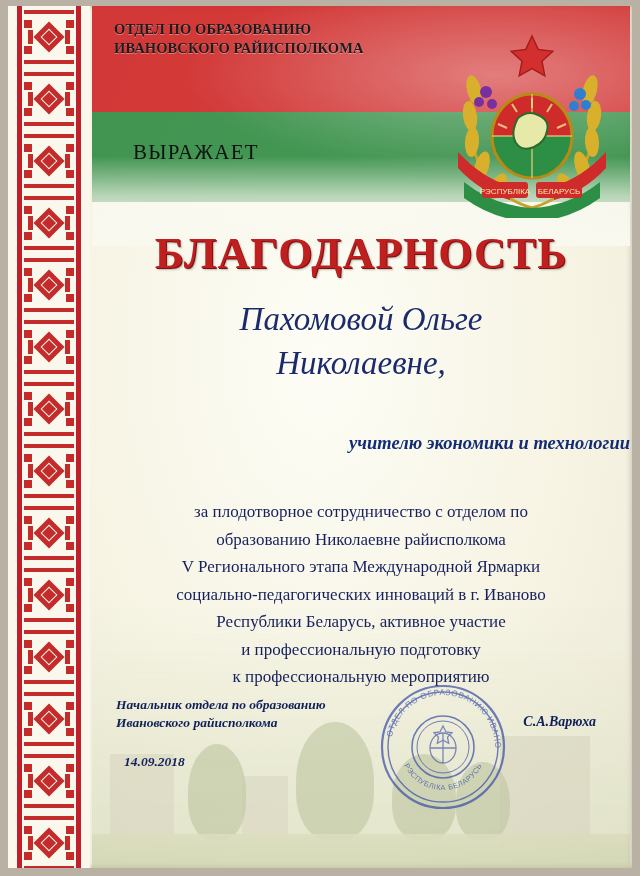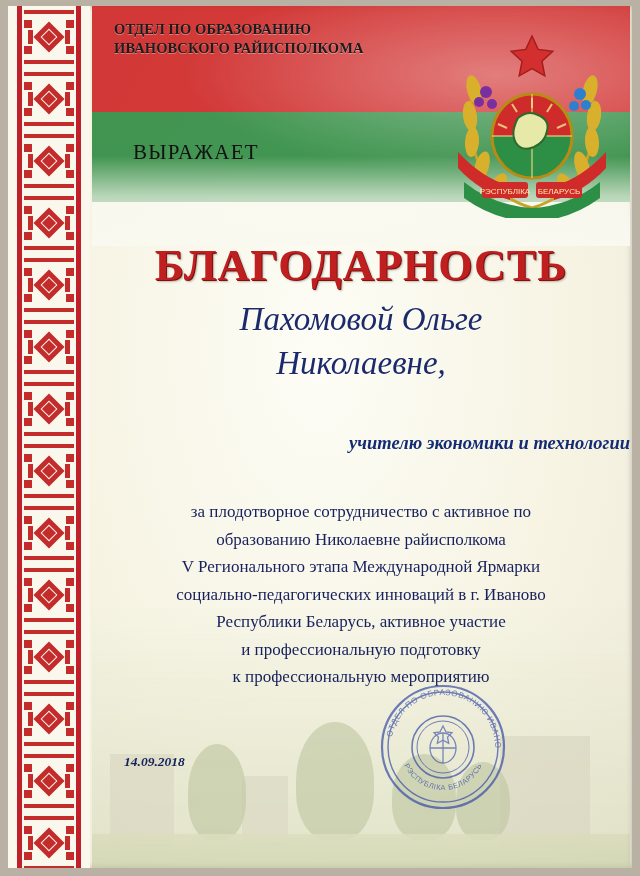--- a/index.html
+++ b/index.html
@@ -130,21 +130,20 @@
   .headline {
     position: absolute;
     left: 0; right: 0; top: 222px;
     text-align: center;
     font-size: 44px;
     font-weight: bold;
     letter-spacing: 1px;
     color: #c01f1f;
     text-shadow: 1px 1px 0 #7e1010, 2px 2px 2px rgba(0,0,0,.25);
     font-family: "Liberation Serif", serif;
-    margin-top: 12px;
   }
   .recipient {
     position: absolute;
     left: 0; right: 0; top: 292px;
     text-align: center;
     font-size: 33px;
     font-style: italic;
     color: #1b2a6b;
     line-height: 1.32;
     font-family: "Liberation Serif", serif;
@@ -506,21 +505,21 @@
     <div class="recipient">
       <div>Пахомовой Ольге</div>
       <div>Николаевне,</div>
     </div>
 
     <div class="role">
       <div>учителю  экономики и технологии</div>
     </div>
 
     <div class="body-text" id="body-text">
-        <div>за плодотворное сотрудничество с активное по</div>
+        <div>за плодотворное сотрудничество с отделом по</div>
         <div>образованию Николаевне райисполкома</div>
         <div>V Регионального этапа Международной Ярмарки</div>
         <div>социально-педагогических инноваций в г. Иваново</div>
         <div>Республики Беларусь, активное участие</div>
         <div>и профессиональную подготовку</div>
         <div>к профессиональную мероприятию</div>
       </div>
 
     <div class="stamp">
       <svg viewBox="0 0 130 130" xmlns="http://www.w3.org/2000/svg">
@@ -537,16 +536,23 @@
           <textPath href="#stampArc2" startOffset="14%">РЭСПУБЛІКА БЕЛАРУСЬ</textPath>
         </text>
         <g opacity=".9" fill="none" stroke="#3b4fa8" stroke-width="1.3">
           <ellipse cx="65" cy="66" rx="13" ry="15"></ellipse>
           <path d="M65 51 v30 M52 66 h26"></path>
           <path d="M65 44 l3 6 6 .8 -4.5 4.3 1.2 6.2 -5.7-3.1 -5.7 3.1 1.2-6.2 -4.5-4.3 6-.8 z"></path>
         </g>
       </svg>
     </div>
 
+    <div class="sig-block">
+      <div class="sig-title">
+        <div>Начальник отдела по образованию</div>
+        <div>Ивановского райисполкома</div>
+      </div>
+      <div class="sig-name">С.А.Варюха</div>
+    </div>
 
     <div class="sig-date">14.09.2018</div>
   </div>
 </div>
 
 </body></html>

